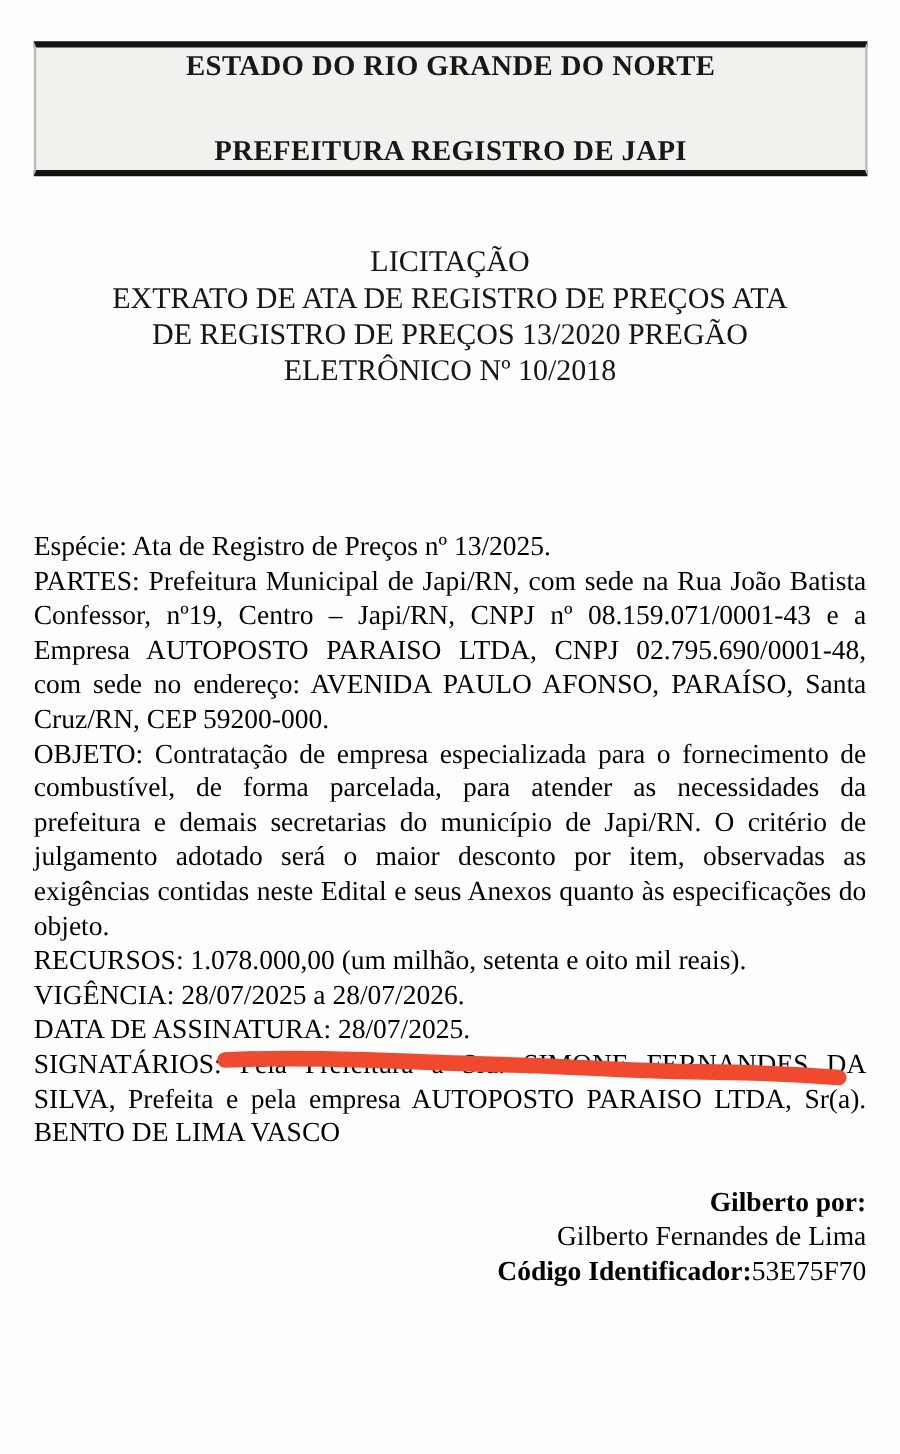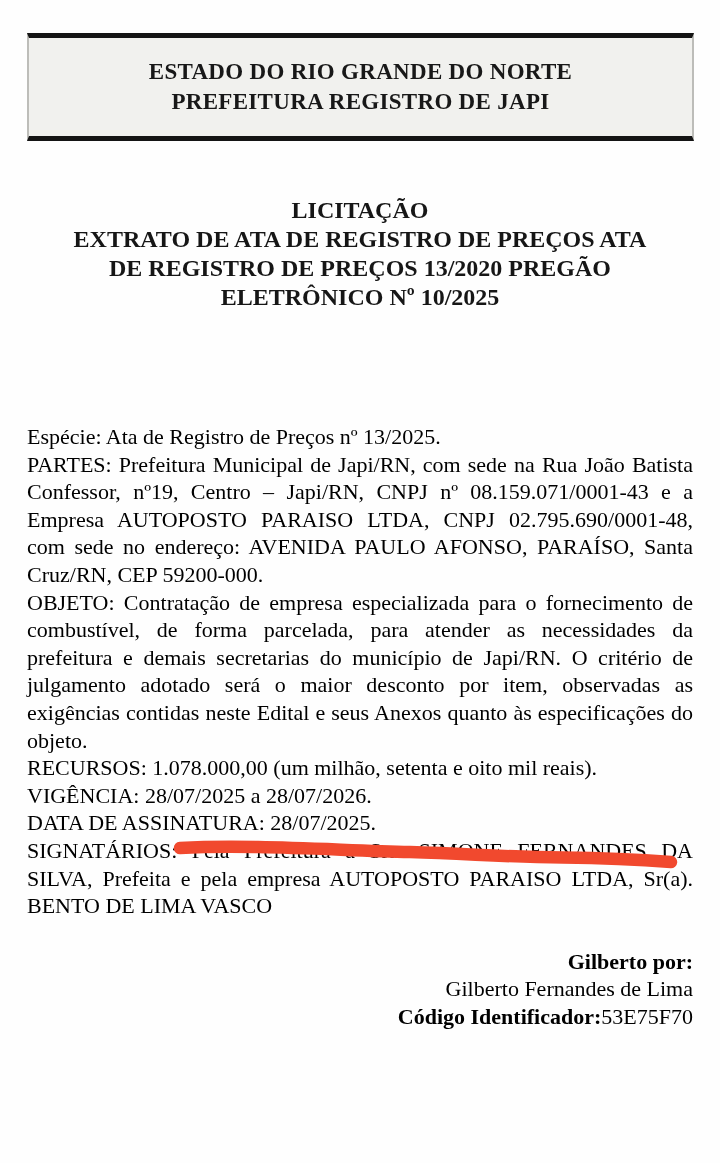--- a/index.html
+++ b/index.html
@@ -19,36 +19,36 @@
     width: 667px;
     height: 108px;
     box-sizing: border-box;
     background: #f1f1ee;
     border-top: 5px solid #141414;
     border-bottom: 5px solid #141414;
     border-left: 2px solid #bdbdb9;
     border-right: 2px solid #bdbdb9;
     display: flex;
     flex-direction: column;
-    justify-content: center;
+    justify-content: space-between;
     align-items: center;
     text-align: center;
     font-weight: bold;
     font-size: 23px;
     line-height: 30px;
     letter-spacing: 0.3px;
     color: #181818;
   }
   .title-block {
     position: absolute;
     top: 196px;
     left: 0;
     width: 720px;
     text-align: center;
-    font-weight: bold;
+    font-weight: normal;
     font-size: 24px;
     line-height: 29px;
     color: #161616;
   }
   .title-line { white-space: nowrap; }
   .doc-body {
     position: absolute;
     top: 423px;
     left: 27px;
     width: 666px;
@@ -79,21 +79,21 @@
 
   <div class="letterhead">
     <div class="letterhead-line">ESTADO DO RIO GRANDE DO NORTE</div>
     <div class="letterhead-line">PREFEITURA REGISTRO DE JAPI</div>
   </div>
 
   <div class="title-block">
     <div class="title-line">LICITAÇÃO</div>
     <div class="title-line">EXTRATO DE ATA DE REGISTRO DE PREÇOS ATA</div>
     <div class="title-line">DE REGISTRO DE PREÇOS 13/2020 PREGÃO</div>
-    <div class="title-line">ELETRÔNICO Nº 10/2025</div>
+    <div class="title-line">ELETRÔNICO Nº 10/2018</div>
   </div>
 
   <div class="doc-body">
     <p>Espécie: Ata de Registro de Preços nº 13/2025.</p>
     <p>PARTES: Prefeitura Municipal de Japi/RN, com sede na Rua João Batista Confessor, nº19, Centro – Japi/RN, CNPJ nº 08.159.071/0001-43 e a Empresa AUTOPOSTO PARAISO LTDA, CNPJ 02.795.690/0001-48, com sede no endereço: AVENIDA PAULO AFONSO, PARAÍSO, Santa Cruz/RN, CEP 59200-000.</p>
     <p>OBJETO: Contratação de empresa especializada para o fornecimento de combustível, de forma parcelada, para atender as necessidades da prefeitura e demais secretarias do município de Japi/RN. O critério de julgamento adotado será o maior desconto por item, observadas as exigências contidas neste Edital e seus Anexos quanto às especificações do objeto.</p>
     <p>RECURSOS: 1.078.000,00 (um milhão, setenta e oito mil reais).</p>
     <p>VIGÊNCIA: 28/07/2025 a 28/07/2026.</p>
     <p>DATA DE ASSINATURA: 28/07/2025.</p>
     <p>SIGNATÁRIOS: Pela Prefeitura a Sra. SIMONE FERNANDES DA SILVA, Prefeita e pela empresa AUTOPOSTO PARAISO LTDA, Sr(a). BENTO DE LIMA VASCO</p>

